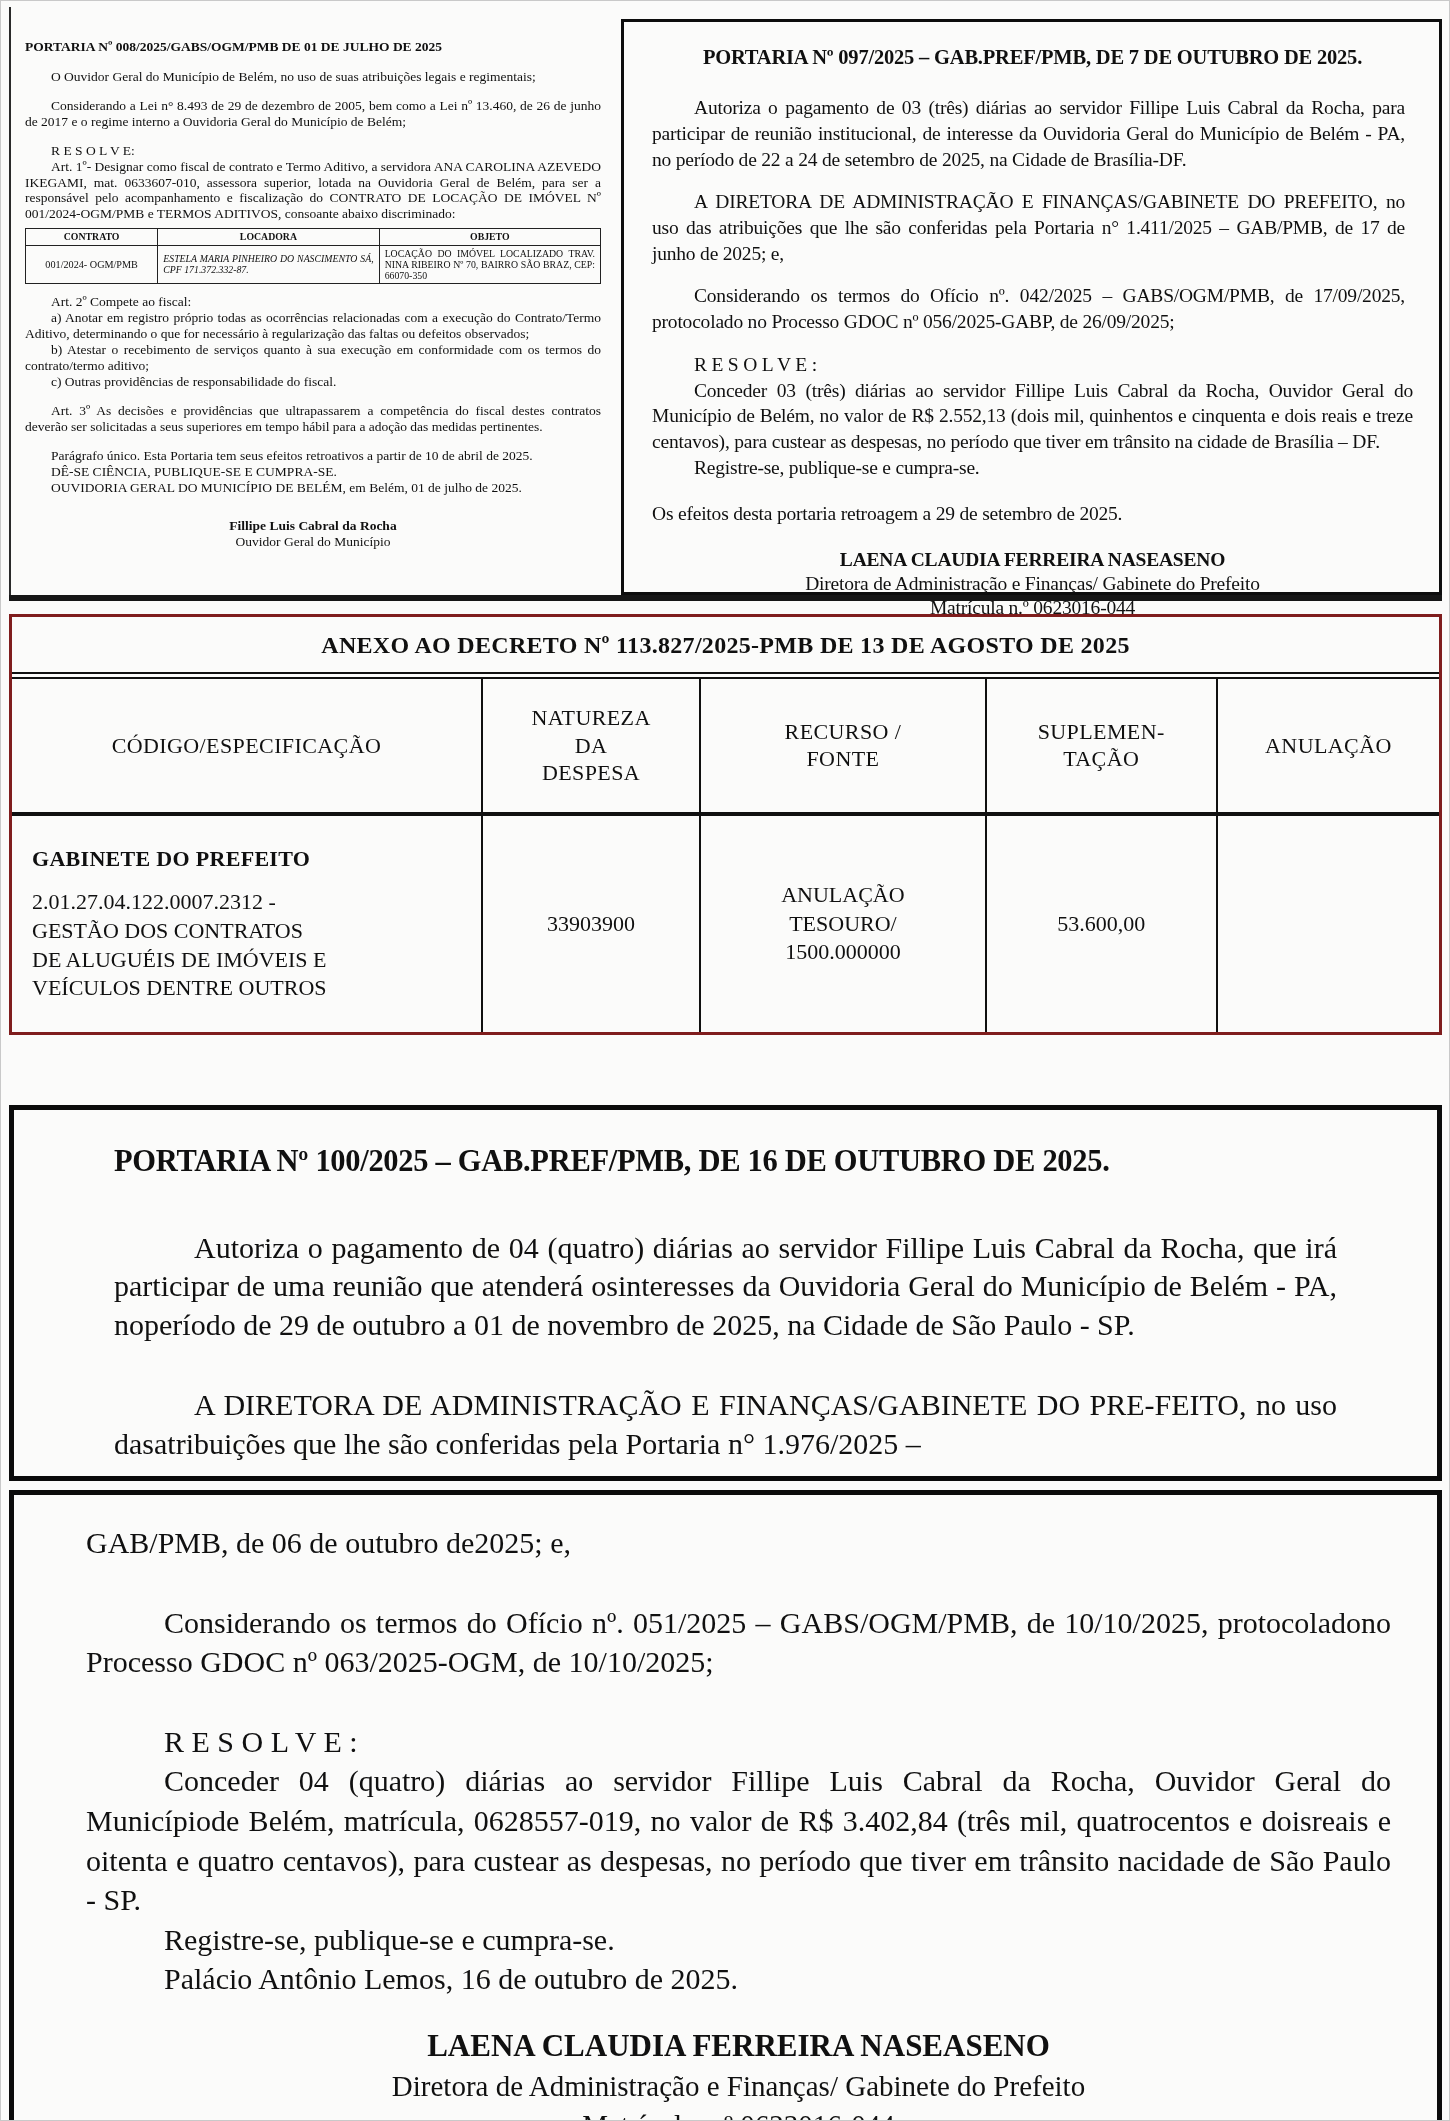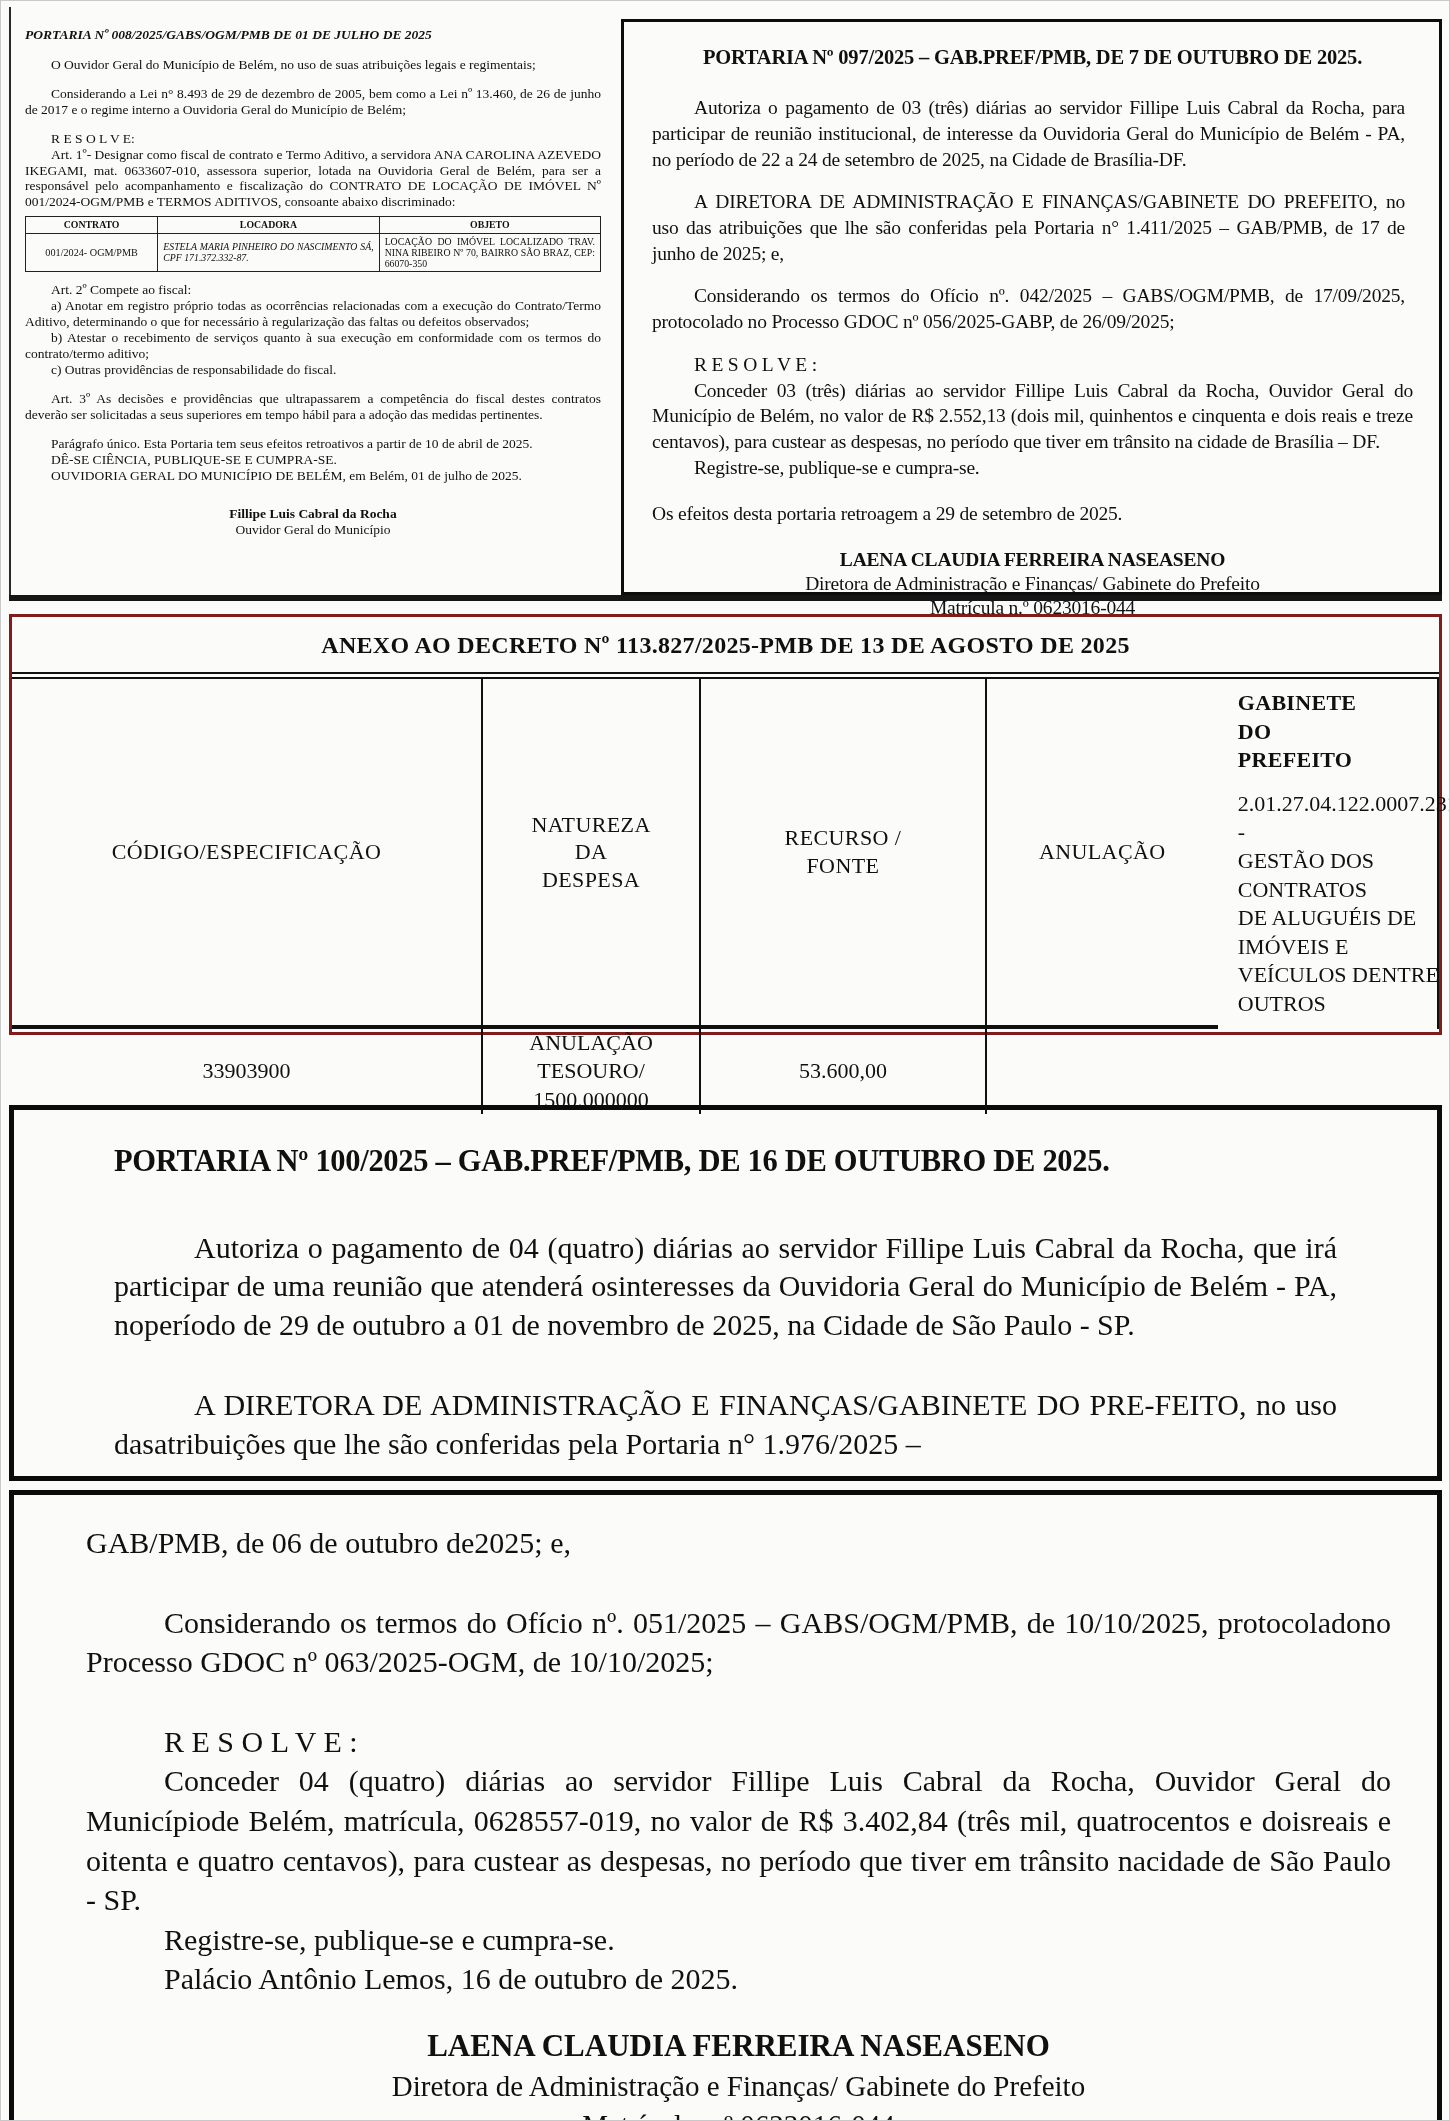--- a/index.html
+++ b/index.html
@@ -25,21 +25,21 @@
     border-left:2px solid #2a2a2a;
     padding-top:12px;
   }
   .col-left {
     width:596px;
     padding:8px 6px 0 14px;
     font-size:13.5px;
     line-height:1.18;
     text-align:justify;
   }
-  .doc-title-small { font-weight:bold; text-align:left; margin:0 0 14px 0;font-style:italic; }
+  .doc-title-small { font-weight:bold; text-align:left; margin:12px 0 14px 0; }
   .para { text-indent:26px; margin:0 0 13px 0; }
   .para0 { text-indent:26px; margin:0; }
 
   .mini-table {
     width:100%;
     border-collapse:collapse;
     margin:6px 0 10px 0;
     font-size:9.8px;
     line-height:1.15;
   }
@@ -205,20 +205,22 @@
 
   <div class="anexo-box">
     <div class="anexo-title">ANEXO AO DECRETO Nº 113.827/2025-PMB DE 13 DE AGOSTO DE 2025</div>
     <div class="anexo-grid">
       <div class="a-h">CÓDIGO/ESPECIFICAÇÃO</div>
       <div class="a-h">NATUREZA
 DA
 DESPESA</div>
       <div class="a-h">RECURSO /
 FONTE</div>
+      <div class="a-h">SUPLEMEN-
+TAÇÃO</div>
       <div class="a-h last">ANULAÇÃO</div>
 
       <div class="a-c c1">
         <div class="bold">GABINETE DO PREFEITO</div>
         <div>2.01.27.04.122.0007.2312 -
 GESTÃO DOS CONTRATOS
 DE ALUGUÉIS DE IMÓVEIS E
 VEÍCULOS DENTRE OUTROS</div>
       </div>
       <div class="a-c">33903900</div>

